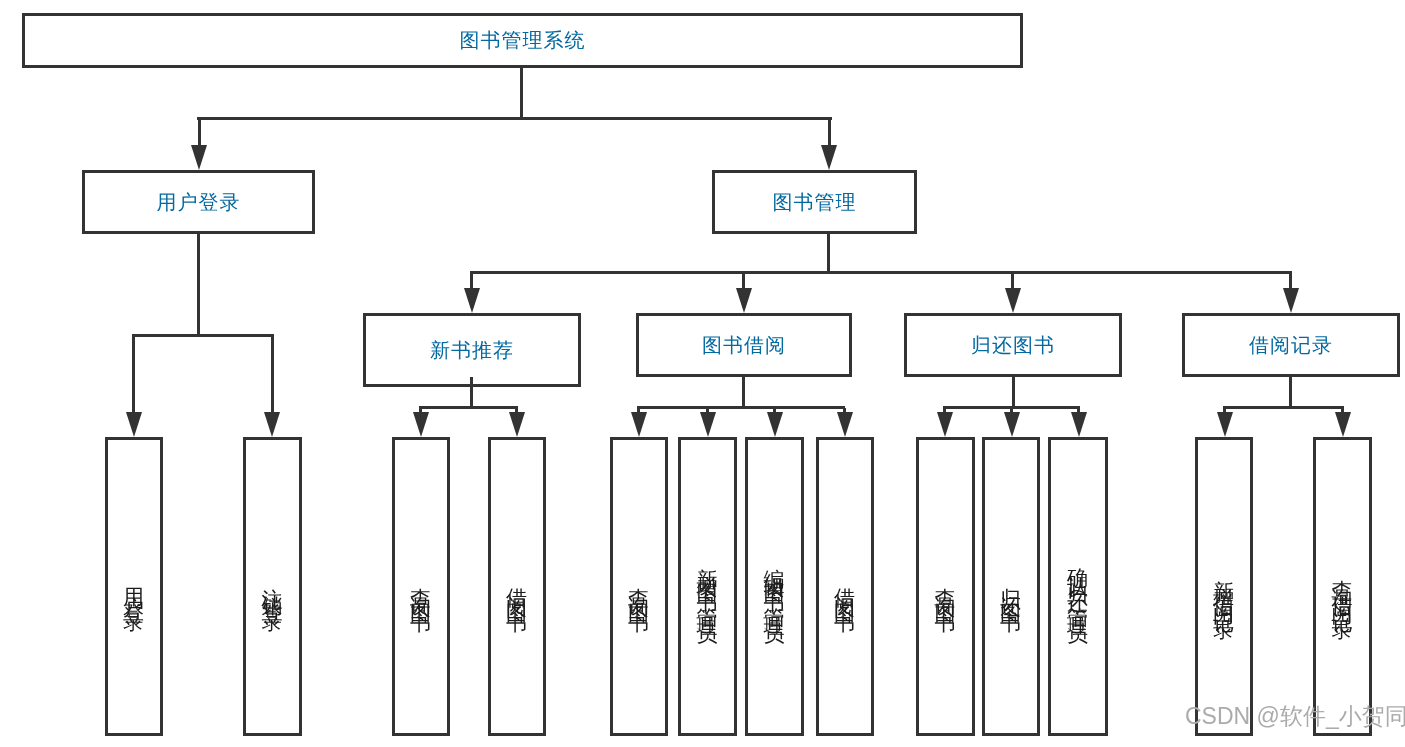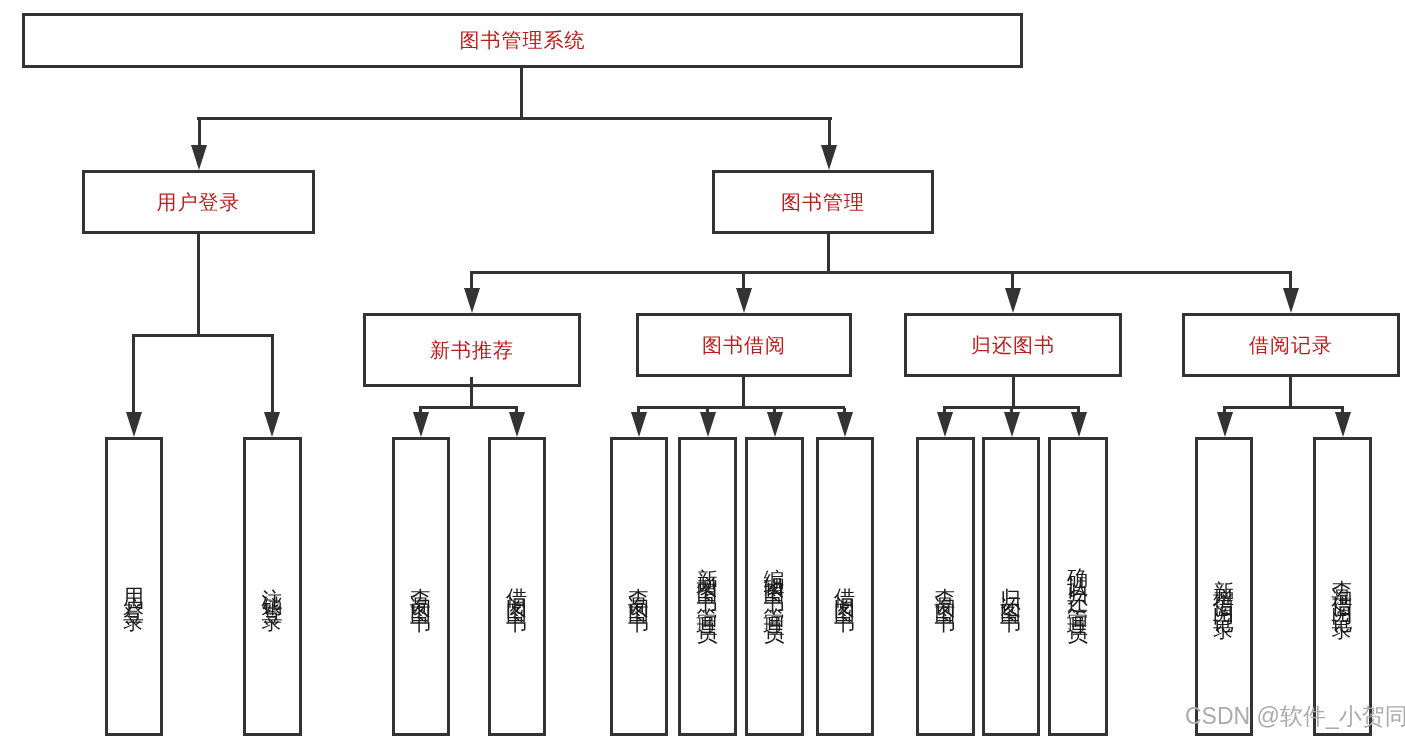--- a/index.html
+++ b/index.html
@@ -3,21 +3,21 @@
 <meta charset="utf-8">
 <style>
   html,body{margin:0;padding:0;background:#fff;}
   #canvas{
     position:relative;width:1405px;height:747px;background:#ffffff;
     font-family:"Liberation Sans","DejaVu Sans",sans-serif;overflow:hidden;
   }
   .hbox{
     position:absolute;box-sizing:border-box;background:#fff;
     border:3px solid #333;display:flex;align-items:center;justify-content:center;
-    font-size:20px;color:#b91c1c;letter-spacing:1px;
+    font-size:20px;color:#0369a1;letter-spacing:1px;
   }
   .vbox{
     position:absolute;box-sizing:border-box;background:#fff;top:437px;height:299px;
     border:3px solid #333;display:flex;align-items:center;justify-content:center;
   }
   .vbox span{
     writing-mode:vertical-rl;text-orientation:mixed;
     font-size:21px;color:#1c1c1c;letter-spacing:8px;line-height:1;
   }
   .vline{position:absolute;width:3px;background:#333;}
@@ -44,21 +44,21 @@
   <div class="vline" style="left:520px;top:68px;height:51px;"></div>
   <div class="hline" style="left:197px;top:117px;width:635px;"></div>
   <div class="vline" style="left:198px;top:118px;height:29px;"></div>
   <div class="tri" style="left:191px;top:145px;"></div>
   <div class="vline" style="left:828px;top:118px;height:29px;"></div>
   <div class="tri" style="left:821px;top:145px;"></div>
 
   <div class="hbox" style="left:82px;top:170px;width:233px;height:64px;">
     <span>用户登录</span>
   </div>
-  <div class="hbox" style="left:712px;top:170px;width:222px;height:64px;">
+  <div class="hbox" style="left:712px;top:170px;width:205px;height:64px;">
     <span>图书管理</span>
   </div>
 
   <div class="vline" style="left:197px;top:234px;height:102px;"></div>
   <div class="hline" style="left:132px;top:334px;width:142px;"></div>
   <div class="vline" style="left:132px;top:336px;height:78px;"></div>
   <div class="tri" style="left:126px;top:412px;"></div>
   <div class="vline" style="left:271px;top:336px;height:78px;"></div>
   <div class="tri" style="left:264px;top:412px;"></div>
 

